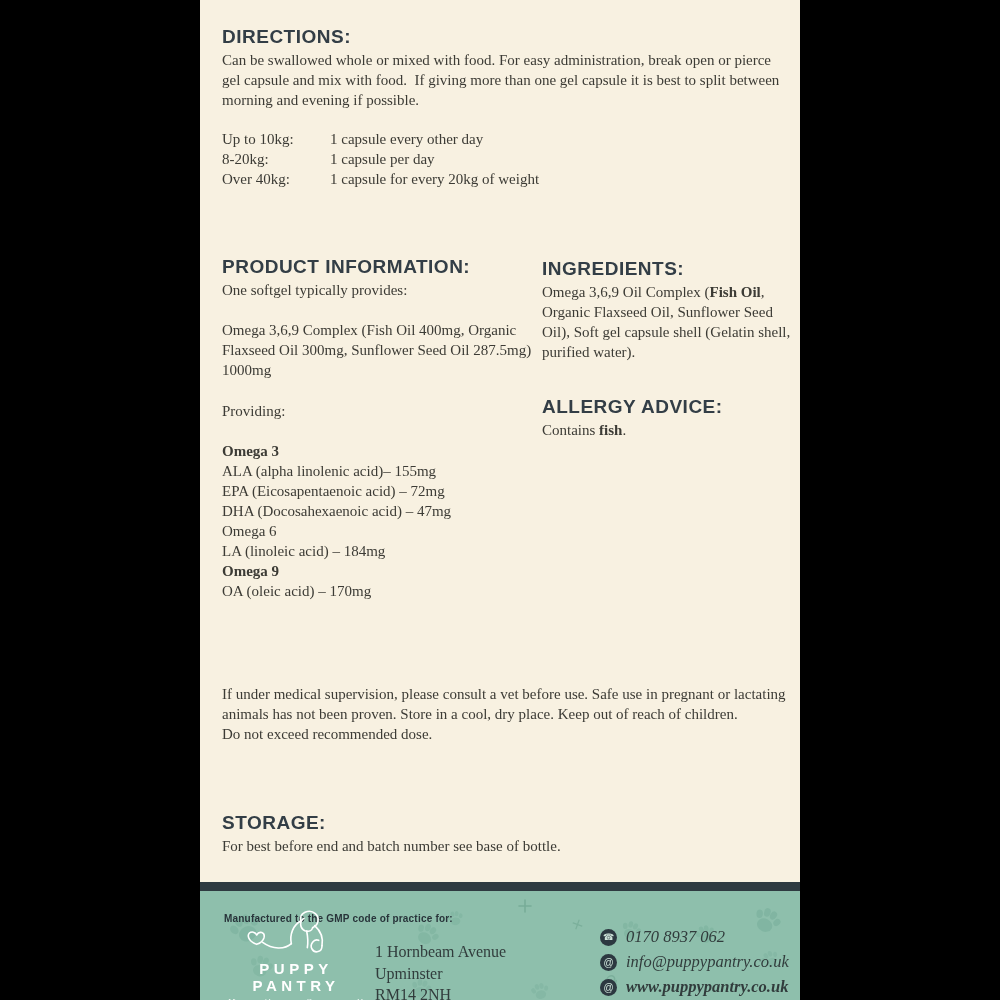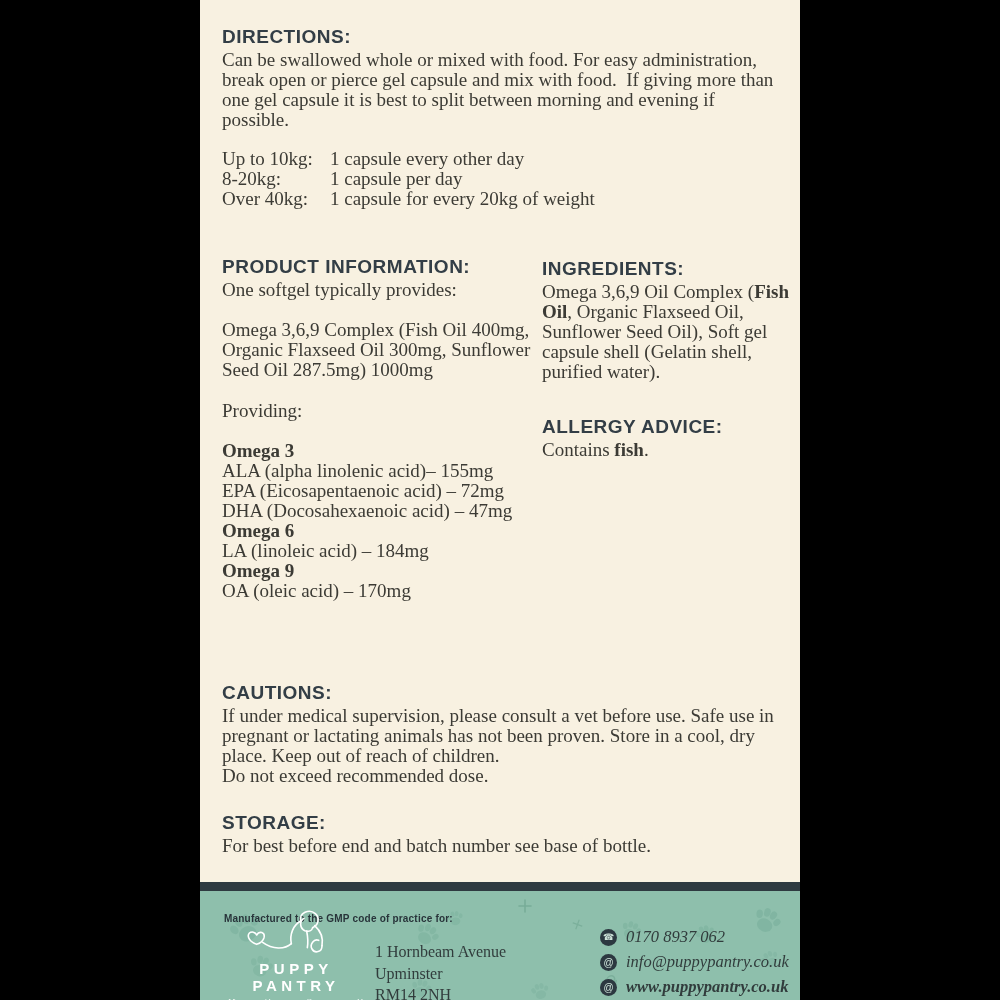--- a/index.html
+++ b/index.html
@@ -6,21 +6,21 @@
     --c-background:#000000; --c-panel:#f8f1e1; --c-heading:#333e46; --c-bodytext:#3c3b35;
     --c-bar:#2e3a40; --c-green:#8ebfac; --c-paw:#79b09c; --c-circle:#2c3840; --c-white:#ffffff;
   }
   html,body{margin:0;padding:0;background:#111;}
   .stage{position:relative;width:1000px;height:1000px;background:var(--c-background);overflow:hidden;
          font-family:"Liberation Sans",sans-serif;}
   .panel{position:absolute;left:200px;top:0;width:600px;height:1000px;background:var(--c-panel);}
   .sec{position:absolute;color:var(--c-bodytext);}
   .h{font-family:"Liberation Sans",sans-serif;font-weight:700;font-size:19px;letter-spacing:.5px;
      color:var(--c-heading);line-height:22px;}
-  .serif{font-family:"Liberation Serif",serif;font-size:19px;line-height:20px;color:var(--c-bodytext);}
+  .serif{font-family:"Liberation Serif",serif;font-size:15px;line-height:20px;color:var(--c-bodytext);}
   .pre{white-space:pre-wrap;}
   p{margin:0;}
   .dosage{margin-top:19px;}
   .dosage-row{display:flex;}
   .dw{width:108px;flex:0 0 108px;}
   .mt20{margin-top:20px;} .mt21{margin-top:21px;} .mt2{margin-top:2px;}
   .prov-item{min-height:20px;}
   b,.bold{font-weight:700;}
   
   .footer-bar{position:absolute;left:200px;top:882px;width:600px;height:9px;background:var(--c-bar);}
@@ -78,40 +78,39 @@
       <div class="serif mt20">
 
           <div class="prov-item" style="font-weight: 700;">Omega 3</div>
 
           <div class="prov-item">ALA (alpha linolenic acid)– 155mg</div>
 
           <div class="prov-item">EPA (Eicosapentaenoic acid) – 72mg</div>
 
           <div class="prov-item">DHA (Docosahexaenoic acid) – 47mg</div>
 
-          <div class="prov-item" style="font-weight: 700;">Omega 6</div>
+          <div class="prov-item" style="font-weight: 400;">Omega 6</div>
 
           <div class="prov-item">LA (linoleic acid) – 184mg</div>
 
           <div class="prov-item" style="font-weight: 700;">Omega 9</div>
 
           <div class="prov-item">OA (oleic acid) – 170mg</div>
 
         </div>
     </div>
 
     <div class="sec" style="left:342px;top:258px;width:250px;">
       <div class="h">INGREDIENTS:</div>
       <p class="serif mt2"><span>Omega 3,6,9 Oil Complex (</span><b>Fish Oil</b><span>, Organic Flaxseed Oil, Sunflower Seed Oil), Soft gel capsule shell (Gelatin shell, purified water).</span></p>
       <div class="h" style="margin-top:34px;">ALLERGY ADVICE:</div>
       <p class="serif mt2"><span>Contains </span><b>fish</b><span>.</span></p>
     </div>
 
     <div class="sec" style="left:22px;top:682px;width:565px;">
-      <div class="h">CAUTIONS:</div>
       <p class="serif mt2">If under medical supervision, please consult a vet before use. Safe use in pregnant or lactating animals has not been proven. Store in a cool, dry place. Keep out of reach of children.</p>
       <p class="serif">Do not exceed recommended dose.</p>
     </div>
 
     <div class="sec" style="left:22px;top:812px;width:565px;">
       <div class="h">STORAGE:</div>
       <p class="serif mt2">For best before end and batch number see base of bottle.</p>
     </div>
   </div>
 

